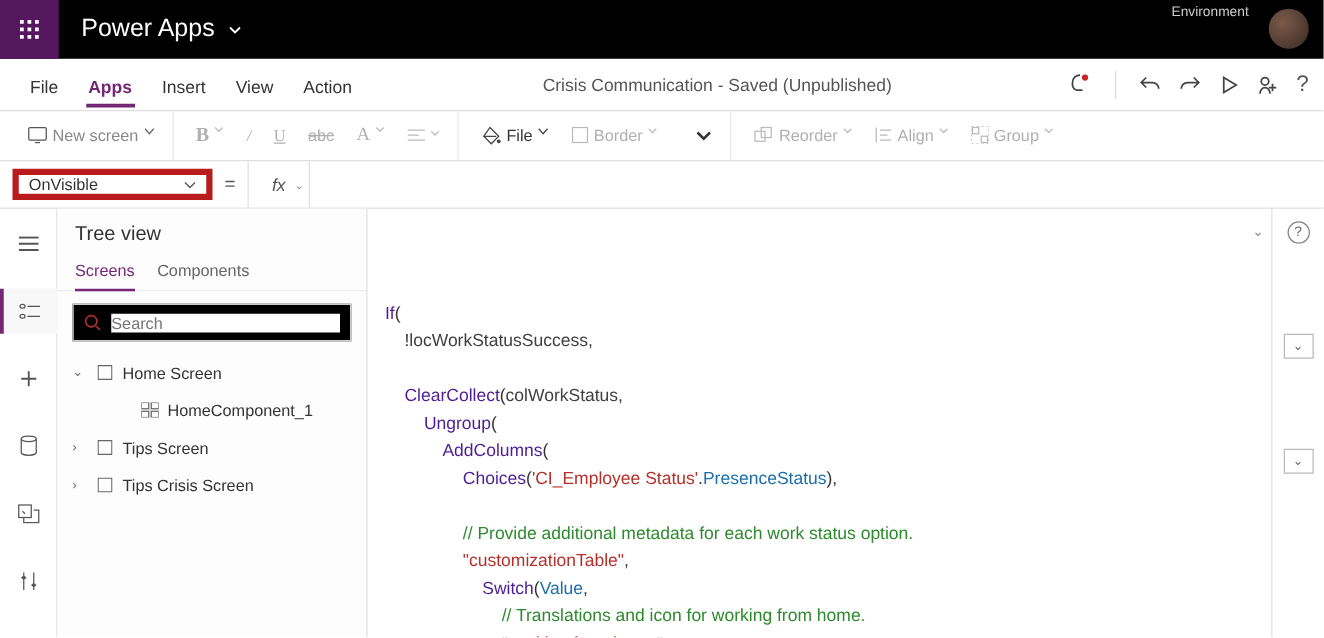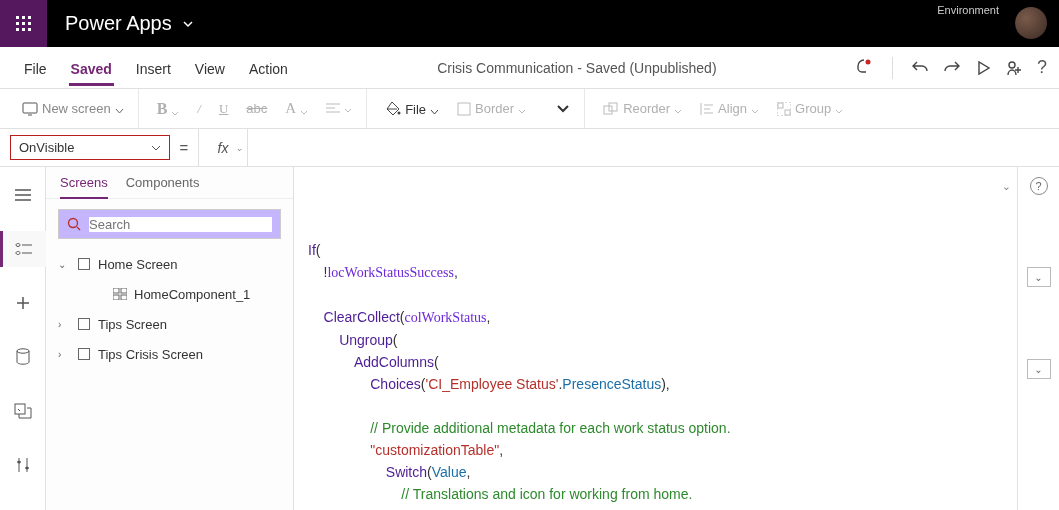--- a/index.html
+++ b/index.html
@@ -21,57 +21,57 @@
 .menu-item.active::after { content: ''; position: absolute; bottom: -1px; left: 10px; right: 10px; height: 3px; background: #742774; }
 .doc-title { font-size: 14px; color: #555; }
 .menubar-right { display: flex; gap: 14px; align-items: center; color: #555; }
 .menubar-right .icon { cursor: pointer; display: flex; align-items: center; }
 .divider { width: 1px; height: 22px; background: #ddd; margin: 0 4px; }
 
 
 .toolbar { height: 40px; border-bottom: 1px solid #e0e0e0; display: flex; align-items: center; padding: 0 8px; gap: 4px; color: #888; font-size: 13px; }
 .tb-group { display: flex; align-items: center; gap: 10px; padding: 0 10px; border-right: 1px solid #e8e8e8; height: 100%; }
 .tb-group:last-child { border-right: none; }
-.tb-btn { display: flex; align-items: flex-end; gap: 4px; cursor: pointer; padding: 4px; }
+.tb-btn { display: flex; align-items: flex-start; gap: 4px; cursor: pointer; padding: 4px; }
 .muted { color: #b0b0b0; }
 .fill-label { color: #333; }
 
 
 .fxrow { height: 38px; display: flex; align-items: stretch; border-bottom: 1px solid #e0e0e0; }
-.prop-select { width: 160px; border: 1px solid #b91c1c; margin: 6px 0 6px 10px; display: flex; align-items: center; padding: 0 8px; font-size: 13px; justify-content: space-between; background: #fff; }
+.prop-select { width: 160px; border: 5px solid #b91c1c; margin: 6px 0 6px 10px; display: flex; align-items: center; padding: 0 8px; font-size: 13px; justify-content: space-between; background: #fff; }
 .equals { width: 28px; display: flex; align-items: center; justify-content: center; font-size: 15px; color: #555; }
 .fx-label { width: 50px; border-left: 1px solid #e0e0e0; border-right: 1px solid #e0e0e0; display: flex; align-items: center; justify-content: center; font-style: italic; font-size: 14px; color: #555; position: relative; }
 .fx-caret { position: absolute; right: 4px; font-size: 9px; color: #888; }
 .code-area { flex: 1; position: relative; }
 
 
 .main { display: flex; height: calc(100% - 47px - 42px - 40px - 38px); }
 .rail { width: 46px; border-right: 1px solid #e0e0e0; display: flex; flex-direction: column; align-items: center; padding-top: 10px; gap: 18px; color: #555; }
 .rail-item { width: 46px; height: 36px; display: flex; align-items: center; justify-content: center; cursor: pointer; }
 .rail-item.active { border-left: 3px solid #742774; background: #f8f8f8; }
 
 .treepanel { width: 248px; border-right: 1px solid #e0e0e0; display: flex; flex-direction: column; background: #fdfdfd; }
 .tree-head { padding: 12px 14px 4px; font-size: 16px; font-weight: 400; }
 .tree-tabs { display: flex; padding: 0 14px; gap: 18px; border-bottom: 1px solid #eee; }
 .tree-tab { padding: 8px 0; font-size: 13px; cursor: pointer; color: #666; position: relative; }
 .tree-tab.active { color: #742774; }
 .tree-tab.active::after { content: ''; position: absolute; bottom: -1px; left: 0; right: 0; height: 2px; background: #742774; }
-.search { margin: 10px 12px; border: 1px solid #ccc; height: 30px; display: flex; align-items: center; padding: 0 8px; gap: 8px; background: #c4b5fd; }
+.search { margin: 10px 12px; border: 1px solid #ccc; height: 30px; display: flex; align-items: center; padding: 0 8px; gap: 8px; background: #000000; }
 .search input { border: none; outline: none; flex: 1; font-size: 13px; }
 .tree-list { flex: 1; overflow: auto; }
 .tree-node { display: flex; align-items: center; height: 30px; padding-left: 12px; gap: 6px; font-size: 13px; cursor: pointer; }
 .tree-node .expander { width: 12px; font-size: 10px; color: #666; }
 .tree-node .nicon { width: 16px; display: flex; justify-content: center; color: #555; }
 .tree-node.depth2 { padding-left: 48px; }
 
 .codepanel { flex: 1; font-family: Consolas, "Courier New", monospace; font-size: 14px; padding: 6px 0 0 14px; line-height: 22px; overflow: hidden; position: relative; white-space: pre; }
 .code-line { white-space: pre; }
 .tok-fn { color: #4c1d95; }
 .tok-prop { color: #1b6ea8; }
-.tok-var { color: #6d28d9; font-family: Liberation Serif, serif; }
+.tok-var { color: #404040; }
 .tok-str { color: #b5302a; }
 .tok-com { color: #2d8a2d; }
 .code-chevron { position: absolute; right: 6px; top: 8px; color: #888; font-size: 11px; }
 
 .rightcol { width: 42px; border-left: 1px solid #e0e0e0; display: flex; flex-direction: column; align-items: center; padding-top: 10px; gap: 12px; color: #666; }
 .rightcol .circle { width: 18px; height: 18px; border: 1px solid #888; border-radius: 50%; display: flex; align-items: center; justify-content: center; font-size: 11px; }
 .rightcol .sq { width: 24px; height: 20px; border: 1px solid #bbb; display: flex; align-items: center; justify-content: center; font-size: 10px; background: #fff; margin-top: 60px; }
 
 svg { display: block; }
 </style>
@@ -98,21 +98,21 @@
         <path d="M2 4l4 4 4-4" stroke="#fff" stroke-width="1.5" fill="none"></path>
       </svg>
   </div>
   <div class="env">Environment</div>
   <div class="avatar"></div>
 </div>
 
 <div class="menubar">
   <div class="menus">
     <div class="menu-item">File</div>
-    <div class="menu-item active">Saved</div>
+    <div class="menu-item active">Apps</div>
     <div class="menu-item">Insert</div>
     <div class="menu-item">View</div>
     <div class="menu-item">Action</div>
   </div>
   <div class="doc-title">Crisis Communication - Saved (Unpublished)</div>
   <div class="menubar-right">
     <span class="icon">
       <svg width="20" height="20" viewBox="0 0 20 20">
           <path d="M10 2a6 6 0 0 0-6 6v2a4 4 0 0 0 4 4h4" stroke="#444" stroke-width="1.4" fill="none"></path>
           <circle cx="14" cy="4" r="2.5" fill="#c62828"></circle>
@@ -287,20 +287,21 @@
     <div class="rail-item">
         <svg width="16" height="18" viewBox="0 0 16 18">
           <path d="M4 2v14M4 6h-2M4 6h2M12 2v14M12 12h-2M12 12h2" stroke="#555"></path>
           <circle cx="4" cy="6" r="1.5" fill="#555"></circle>
           <circle cx="12" cy="12" r="1.5" fill="#555"></circle>
         </svg>
       </div>
   </div>
 
   <div class="treepanel">
+    <div class="tree-head">Tree view</div>
     <div class="tree-tabs">
       <div class="tree-tab active">Screens</div>
       <div class="tree-tab">Components</div>
     </div>
     <div class="search">
       <svg width="14" height="14" viewBox="0 0 14 14">
           <circle cx="6" cy="6" r="4.5" stroke="#b5302a" fill="none" stroke-width="1.3"></circle>
           <path d="M10 10l3 3" stroke="#b5302a" stroke-width="1.3"></path>
         </svg>
       <input placeholder="Search" style="">

